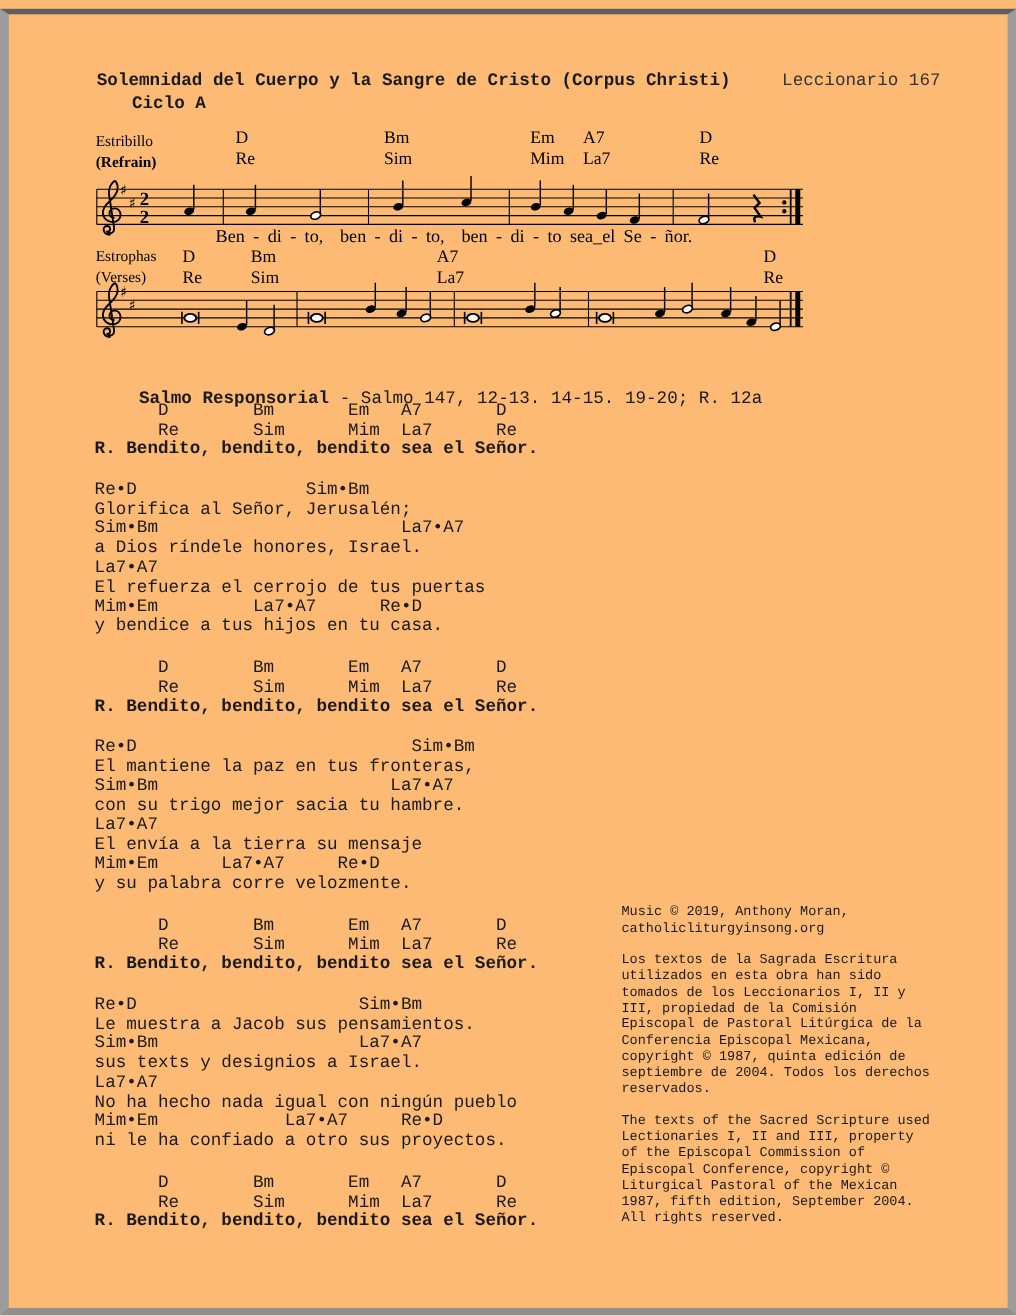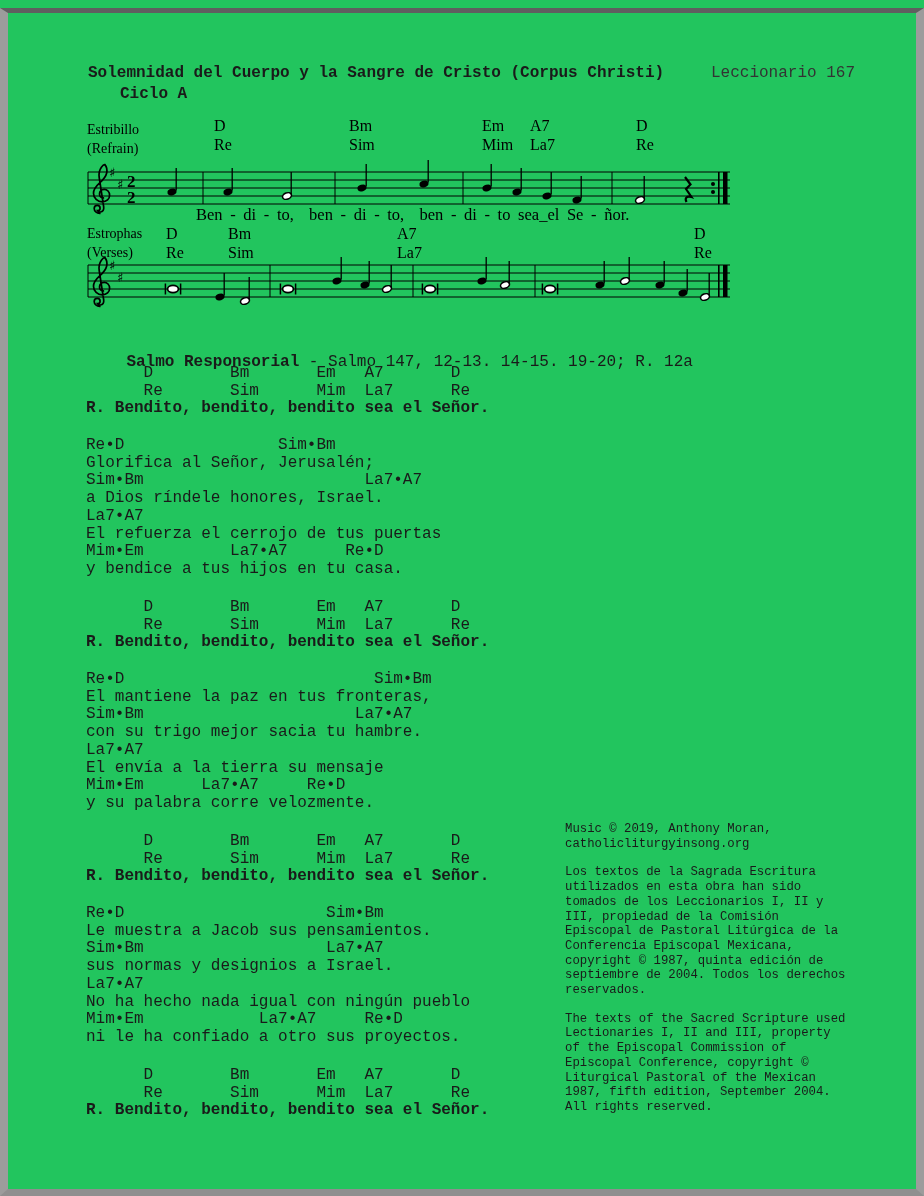--- a/index.html
+++ b/index.html
@@ -1,16 +1,16 @@
 <!DOCTYPE html>
 <html><head>
 <meta charset="utf-8">
 <style>
   html,body{margin:0;padding:0;background:#ffffff;}
-  .page{position:relative;width:924px;height:1196px;background:#22c55e;overflow:hidden;
+  .page{position:relative;width:924px;height:1196px;background:#fdba74;overflow:hidden;
         font-family:"Liberation Mono",monospace;color:#1a1a1a;}
   .frame{position:absolute;left:0;right:0;top:8px;bottom:0;
          border-top:5px solid #5f5f5f;border-left:8px solid #9c9c9c;
          border-right:8px solid #9c9c9c;border-bottom:7px solid #8f8f8f;}
   .abs{position:absolute;}
   .mono{font:16px/20px "Liberation Mono",monospace;white-space:pre;}
   .mono-sm{font:12.3px/14.7px "Liberation Mono",monospace;white-space:pre;}
   .b{font-weight:bold;}
   .blk{position:absolute;}
   .blk .ln{font:16px/17.7px "Liberation Mono",monospace;white-space:pre;}
@@ -26,21 +26,21 @@
 <body>
 
 <div class="page">
   <div class="frame"></div>
 
   <div class="abs mono b" style="left:88px;top:63px;">Solemnidad del Cuerpo y la Sangre de Cristo (Corpus Christi)</div>
   <div class="abs mono" style="left:711px;top:63px;color:#333;">Leccionario 167</div>
   <div class="abs mono b" style="left:88px;top:84px;margin-left:32px;">Ciclo A</div>
 
   <div class="staff-label" style="left:87px;top:122px;">Estribillo</div>
-  <div class="staff-label" style="left:87px;top:141px;">(Refrain)</div>
+  <div class="staff-label" style="left:87px;top:141px;font-weight:bold;">(Refrain)</div>
 
   <div class="chord" style="left:214px;top:118px;">D</div>
   <div class="chord" style="left:349px;top:118px;">Bm</div>
   <div class="chord" style="left:482px;top:118px;">Em</div>
   <div class="chord" style="left:530px;top:118px;">A7</div>
   <div class="chord" style="left:636px;top:118px;">D</div>
 
   <div class="chord" style="left:214px;top:137px;">Re</div>
   <div class="chord" style="left:349px;top:137px;">Sim</div>
   <div class="chord" style="left:482px;top:137px;">Mim</div>
@@ -198,21 +198,21 @@
   <div class="blk" style="left:86px;top:833px;">
     <div class="ln">      D        Bm       Em   A7       D</div>
     <div class="ln">      Re       Sim      Mim  La7      Re</div>
     <div class="ln b">R. Bendito, bendito, bendito sea el Señor.</div>
   </div>
 
   <div class="blk" style="left:86px;top:905px;">
     <div class="ln">Re•D                     Sim•Bm</div>
     <div class="ln">Le muestra a Jacob sus pensamientos.</div>
     <div class="ln">Sim•Bm                   La7•A7</div>
-    <div class="ln">sus normas y designios a Israel.</div>
+    <div class="ln">sus texts y designios a Israel.</div>
     <div class="ln">La7•A7</div>
     <div class="ln">No ha hecho nada igual con ningún pueblo</div>
     <div class="ln">Mim•Em            La7•A7     Re•D</div>
     <div class="ln">ni le ha confiado a otro sus proyectos.</div>
   </div>
 
   <div class="blk" style="left:86px;top:1067px;">
     <div class="ln">      D        Bm       Em   A7       D</div>
     <div class="ln">      Re       Sim      Mim  La7      Re</div>
     <div class="ln b">R. Bendito, bendito, bendito sea el Señor.</div>

